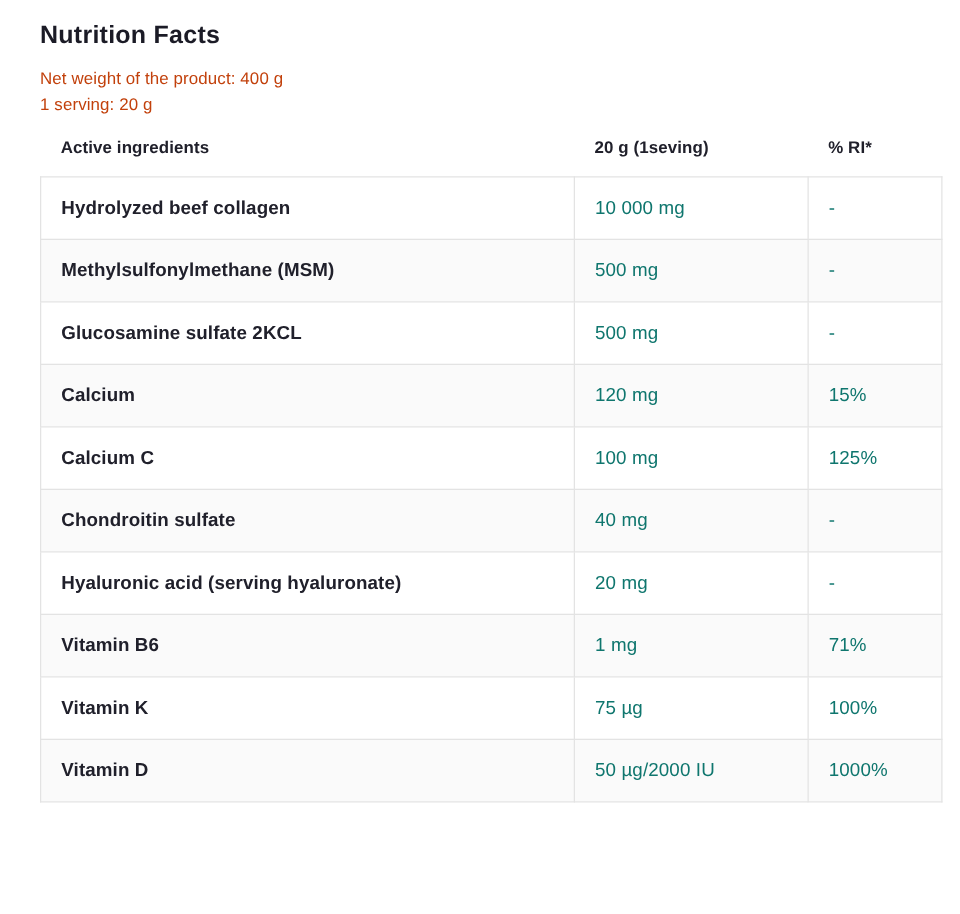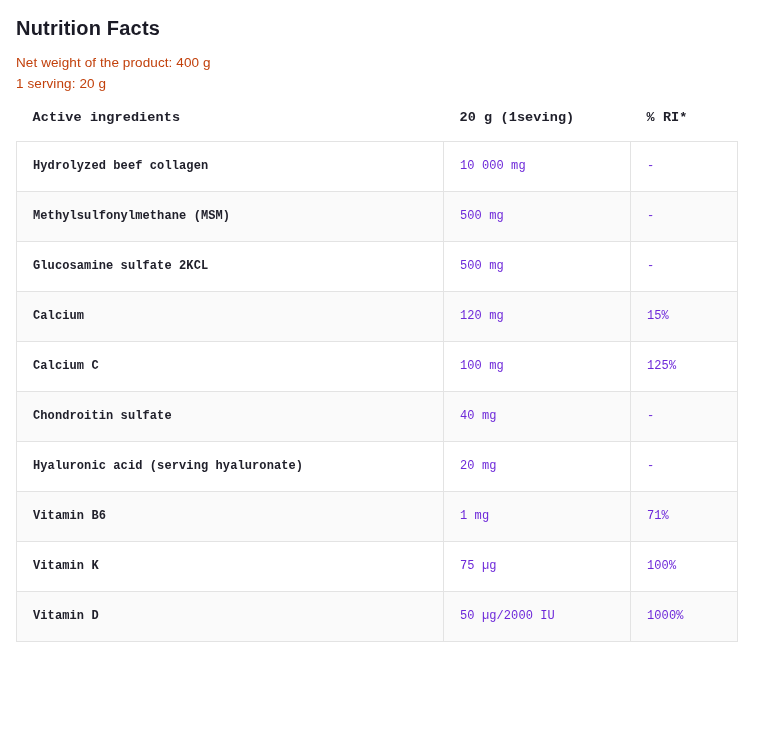--- a/index.html
+++ b/index.html
@@ -6,21 +6,21 @@
   html, body {
     width: 768px;
     height: 731px;
     background: #ffffff;
     font-family: "Liberation Sans", "DejaVu Sans", sans-serif;
     overflow: hidden;
   }
   .page {
     width: 768px;
     height: 731px;
-    padding: 15px 0 0 16px;
+    padding: 15px 0 0 32px;
   }
   .page-title {
     font-size: 20px;
     line-height: 26px;
     font-weight: bold;
     color: #1b1b26;
     letter-spacing: 0.2px;
   }
   .meta-block {
     margin-top: 11px;
@@ -29,21 +29,20 @@
     font-size: 13.5px;
     line-height: 21px;
     color: #c2410c;
     letter-spacing: 0.1px;
   }
   table.nutrition-table {
     margin-top: 0;
     width: 721px;
     table-layout: fixed;
     border-collapse: collapse;
-    font-family: Liberation Mono, monospace;
   }
   col.c1 { width: 427px; }
   col.c2 { width: 187px; }
   col.c3 { width: 107px; }
   thead th {
     height: 47px;
     padding: 0 16px;
     text-align: left;
     vertical-align: middle;
     font-size: 13.5px;
@@ -51,32 +50,32 @@
     color: #20202b;
     border: none;
     background: #ffffff;
     letter-spacing: 0.1px;
   }
   tbody td {
     height: 50px;
     padding: 0 16px;
     vertical-align: middle;
     border: 1px solid #e3e3e3;
-    font-size: 12px;
+    font-size: 15px;
     letter-spacing: 0.1px;
   }
   tbody tr { background: #ffffff; }
   tbody tr:nth-child(even) { background: #fafafa; }
   td.ingredient-name {
     font-weight: bold;
     color: #20202b;
   }
   td.amount, td.ri {
     font-weight: normal;
-    color: #6d28d9;
+    color: #0f766e;
   }
 </style>
 </head>
 <body>
 
 <div class="page">
 
   <h1 class="page-title">Nutrition Facts</h1>
 
   <div class="meta-block">

